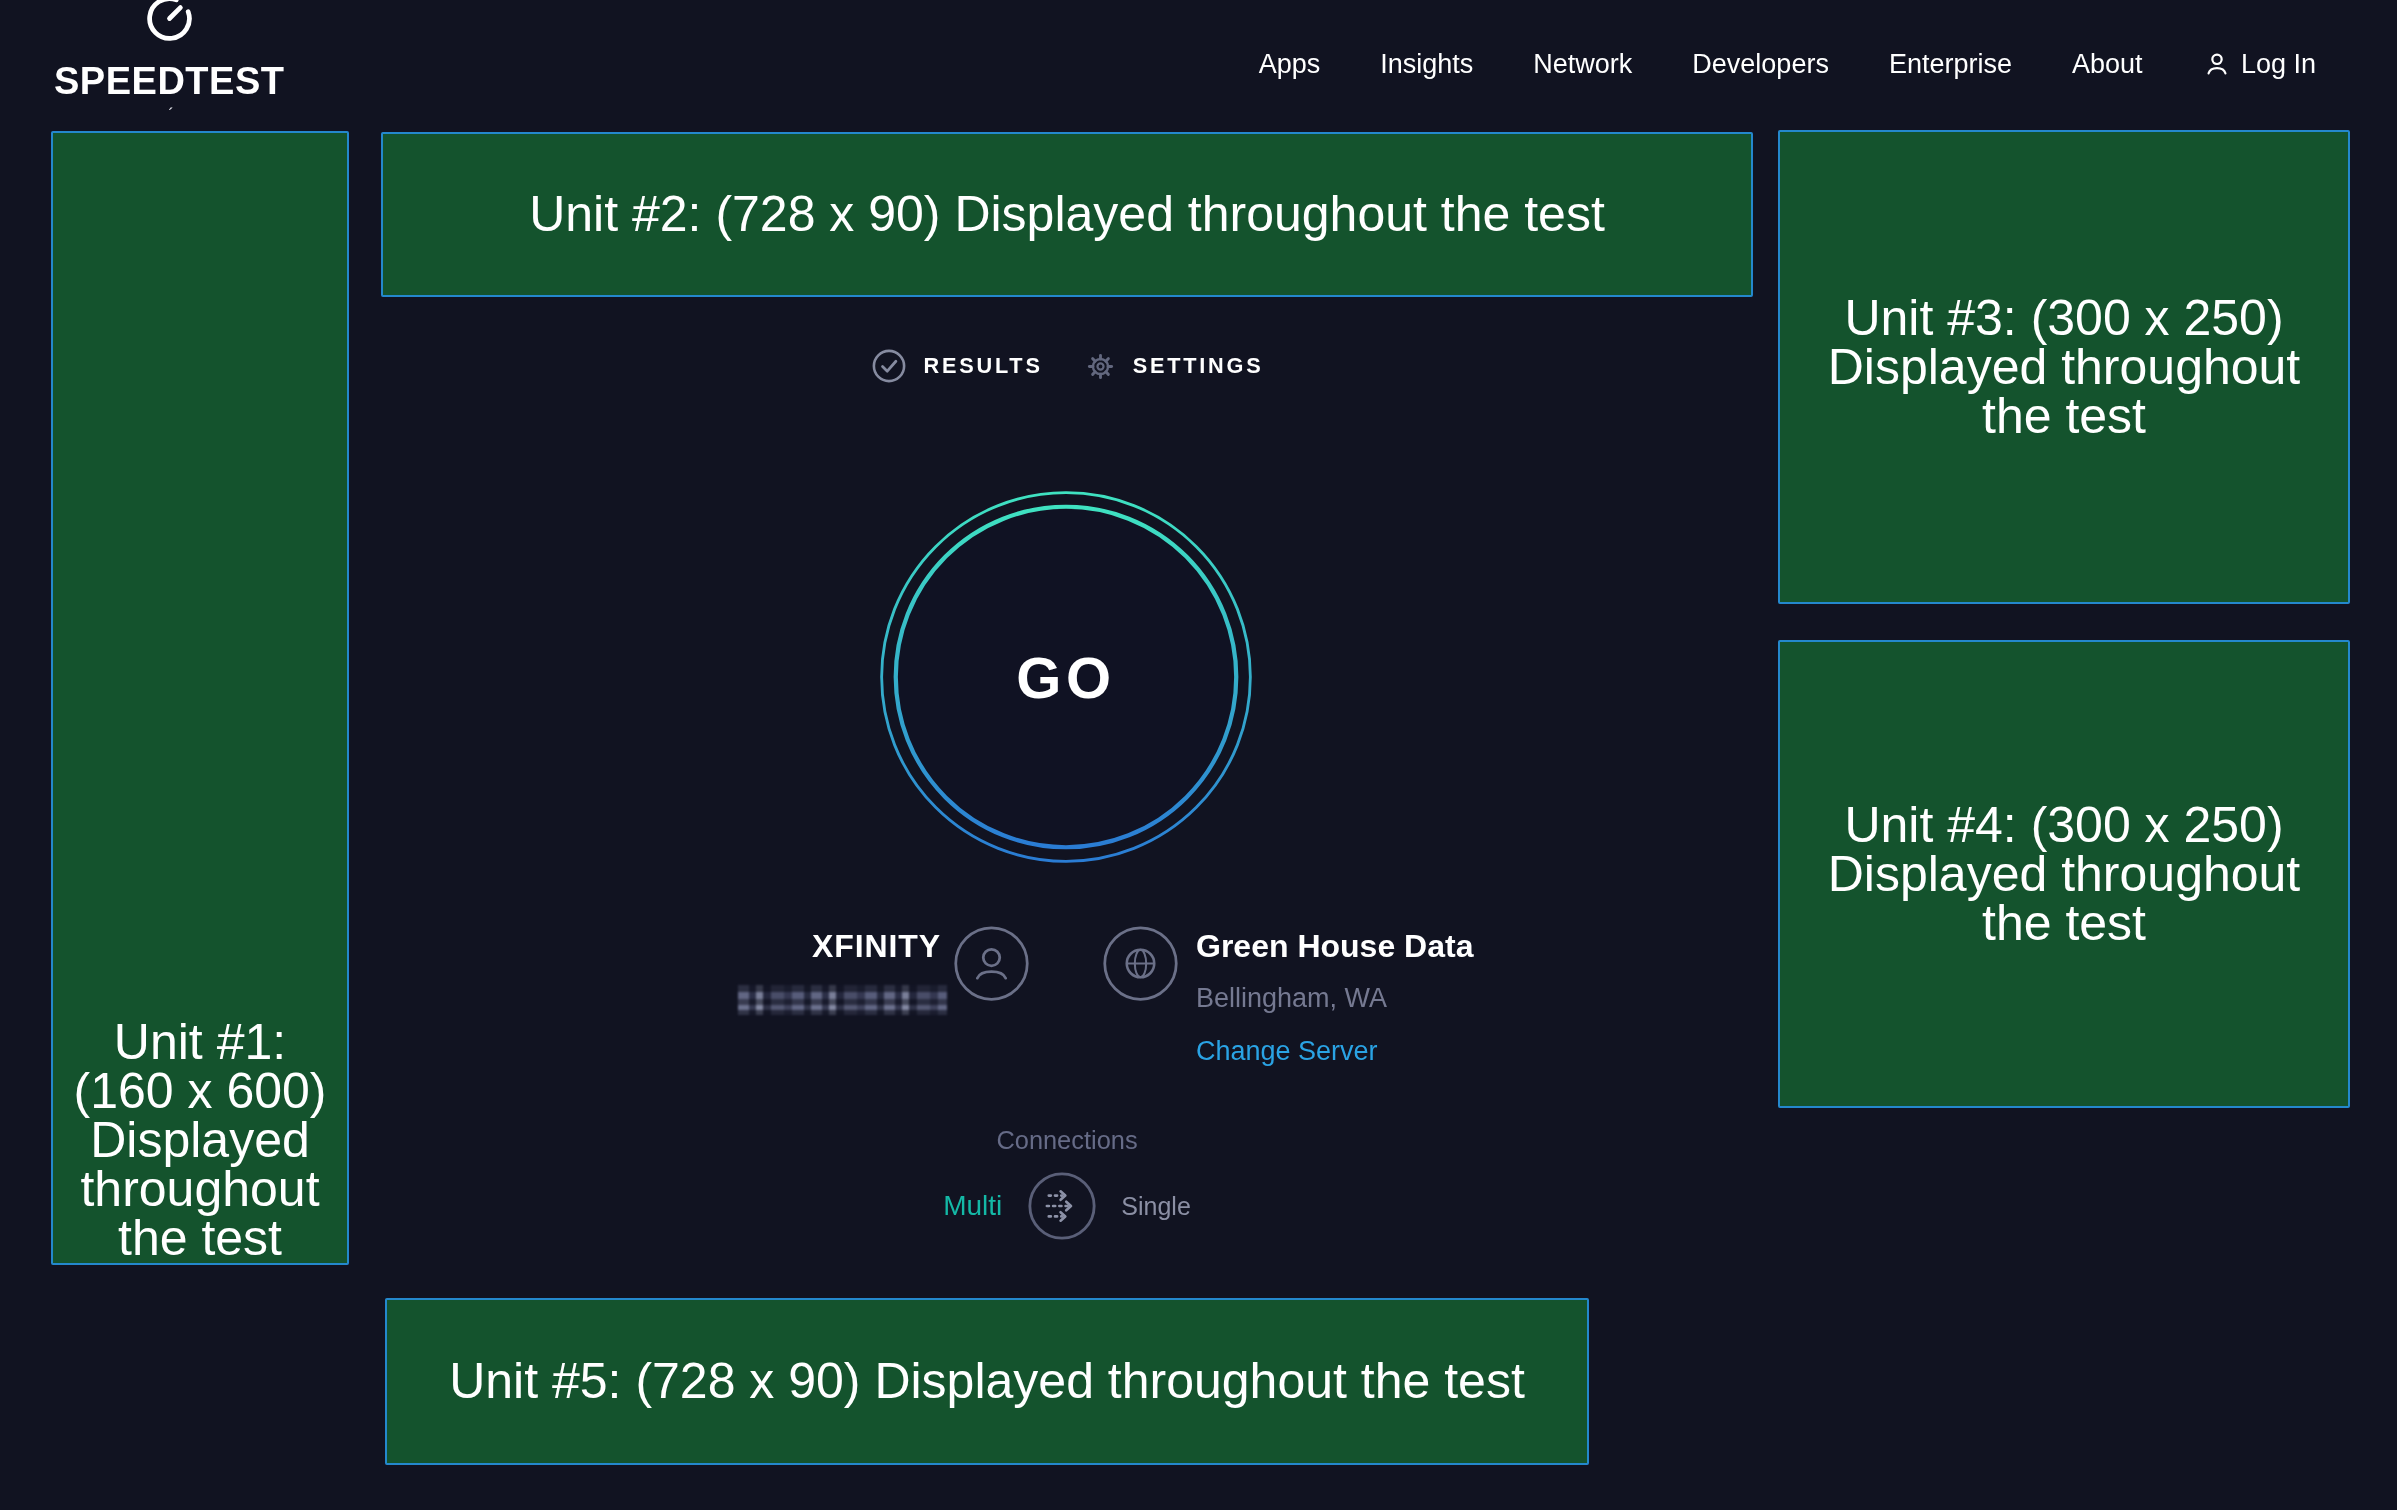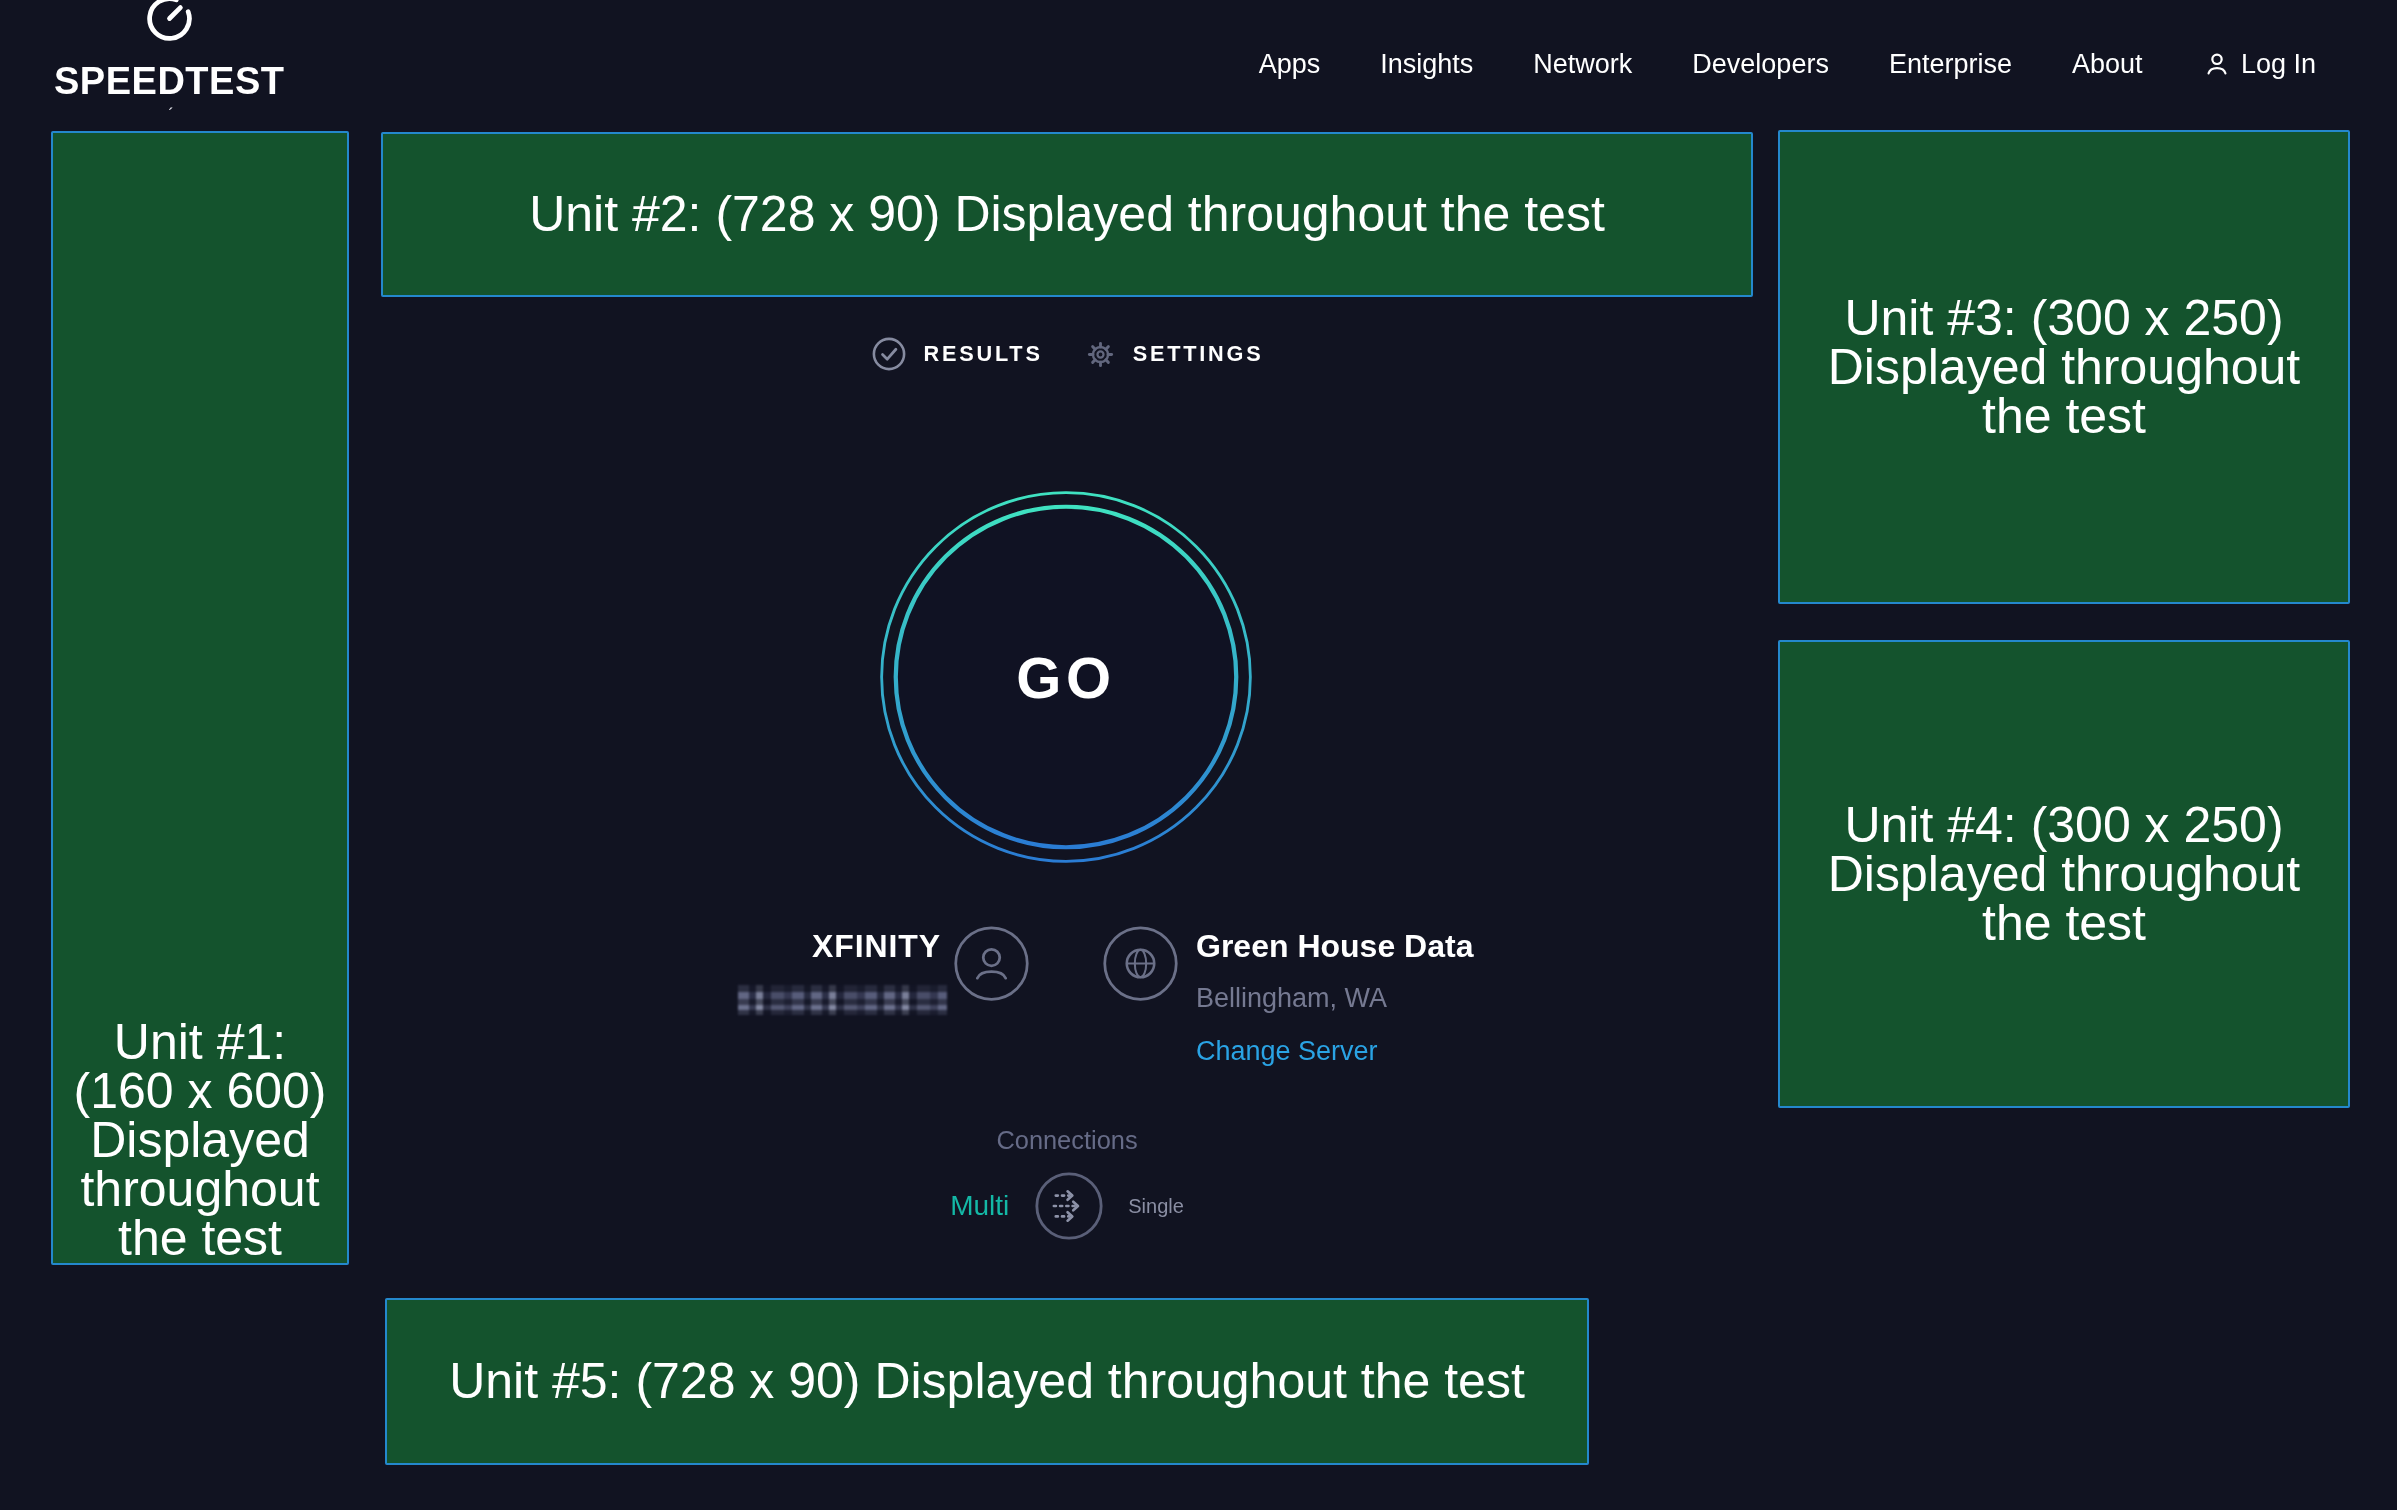--- a/index.html
+++ b/index.html
@@ -30,21 +30,21 @@
     text-align:center; font-size:50px; line-height:49px; color:#fff;
   }
   #ad-unit-1 { left:51px;   top:131px;  width:298px;  height:1134px;justify-content:flex-end; }
   #ad-unit-2 { left:381px;  top:132px;  width:1372px; height:165px;  }
   #ad-unit-3 { left:1778px; top:130px;  width:572px;  height:474px;  }
   #ad-unit-4 { left:1778px; top:640px;  width:572px;  height:468px;  }
   #ad-unit-5 { left:385px;  top:1298px; width:1204px; height:167px;  }
 
   
   .tabs {
-    position:absolute; top:335px; left:381px; width:1372px;
+    position:absolute; top:347px; left:381px; width:1372px;
     display:flex; justify-content:center; align-items:center; gap:40px;
   }
   .tab { display:flex; align-items:center; gap:15px; cursor:pointer;
          font-size:21.7px; font-weight:700; letter-spacing:2.8px; }
 
   
   .go-wrap { position:absolute; left:876px; top:487px; width:380px; height:380px; cursor:pointer; }
   .go-label {
     position:absolute; inset:0; display:flex; align-items:center; justify-content:center;
     font-size:58px; font-weight:700; letter-spacing:4.7px;
@@ -72,21 +72,21 @@
   .server-name { font-size:32px; font-weight:600; }
   .server-loc { font-size:27px; color:#757991; margin-top:18px; }
   .server-change { font-size:27px; color:#2aa3e4; margin-top:21.7px; cursor:pointer; display:inline-block; }
 
   
   .connections-label { position:absolute; top:1126px; left:381px; width:1372px;
                        text-align:center; font-size:25.4px; color:#666b87; }
   .connections-row { position:absolute; top:1171px; left:381px; width:1372px;
                      display:flex; justify-content:center; align-items:center; gap:24.5px; }
   .conn-multi  { font-size:28px; color:#14b8a6; cursor:pointer; }
-  .conn-single { font-size:20px; color:#8b8fa4; cursor:pointer; }
+  .conn-single { font-size:25px; color:#8b8fa4; cursor:pointer; }
   .conn-toggle { cursor:pointer; display:flex; }
 
   svg { display:block; }
 </style>
 </head>
 <body>
 
 <div class="header">
   <div class="logo">
     <span>

